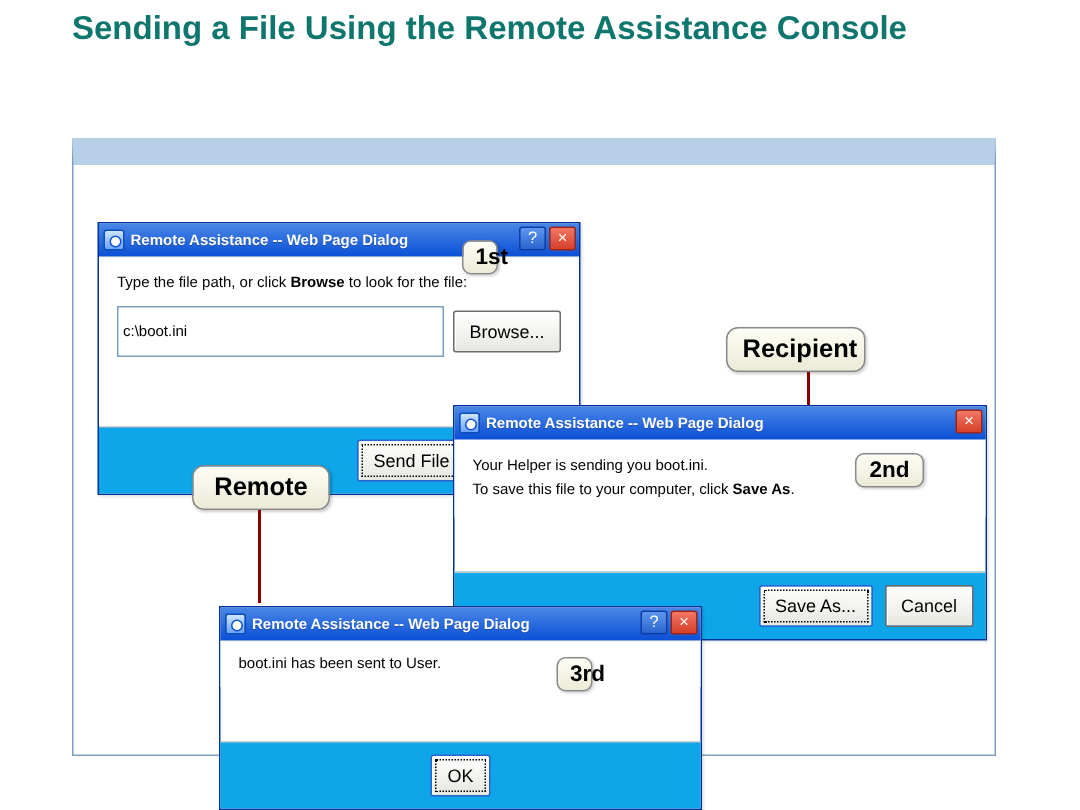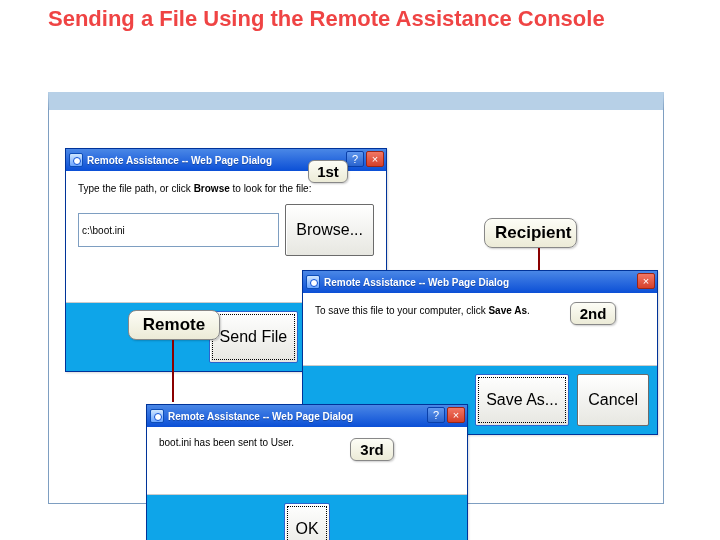--- a/index.html
+++ b/index.html
@@ -1,19 +1,19 @@
 <!DOCTYPE html>
 <html><head>
 <meta charset="utf-8">
 <style>
   * { box-sizing: border-box; font-family: Tahoma, Arial, sans-serif; }
   html, body { margin: 0; padding: 0; }
   body { width: 720px; height: 540px; background: #fff; position: relative; }
 
-  .slide-title { position: absolute; left: 48px; top: 6px; font-weight: bold; font-size: 22px; line-height: 1.15; color: #ef4444; }
+  .slide-title { position: absolute; left: 48px; top: 6px; font-weight: bold; font-size: 22px; line-height: 1.15; color: #0f766e; }
 
   .frame { position: absolute; left: 48px; top: 92px; width: 616px; height: 412px;
            border: 1px solid #7e9ec1; border-top: 18px solid #b7d0e7; background: #fff; }
 
   
   .dlg { position: absolute; border: 1px solid #003399; background: #fff;
          box-shadow: 1px 1px 2px rgba(0,0,0,.15); font-size: 10px; }
   .titlebar { height: 22px; background: linear-gradient(#4a87e6, #0b4fd6); color: #fff; display: flex;
               align-items: center; padding-left: 3px; position: relative; }
   .ico-ie { width: 14px; height: 14px; display: inline-block; background: linear-gradient(#cfe6ff,#6aa4ff);
@@ -23,21 +23,21 @@
   .tt { font-weight: bold; font-size: 10px; text-shadow: 0 1px 0 rgba(0,0,0,.25); white-space: nowrap; }
   .winbtns { position: absolute; right: 2px; top: 2px; display: flex; gap: 2px; }
   .winbtn { width: 18px; height: 16px; background: linear-gradient(#5f97ee,#2a64ce);
             border: 1px solid #0a3fa8; border-radius: 2px; display: flex; align-items: center;
             justify-content: center; color: #fff; font-size: 11px; line-height: 1; }
   .winbtn.close { background: linear-gradient(#f27764,#d6402a); border-color: #9b2516; }
   .body { background: #fff; padding: 10px 12px; color: #000; }
   .btnbar { border-top: 1px solid #ccc; padding: 8px; display: flex; justify-content: flex-end; gap: 8px; background: #0ea5e9; margin-top: 36px; }
   .btnbar.center { justify-content: center; }
   .xpbtn { border: 1px solid #6b6b6b; background: linear-gradient(#fff,#e7e7e1);
-           font-size: 16px; padding: 16px 10px; border-radius: 2px; box-shadow: inset 1px 1px 0 #fff; }
+           font-size: 12px; padding: 6px 10px; border-radius: 2px; box-shadow: inset 1px 1px 0 #fff; }
   .xpbtn.focus { outline: 1px dotted #000; outline-offset: -4px; border-color:#2a64ce; }
   .input { border: 1px solid #7e9ec1; height: 18px; font-size: 10px; padding: 16px 3px; background: #fff; }
 
   
   .label { position: absolute; background: linear-gradient(#fdfdf6,#ecebd7); border: 1px solid #888;
            border-radius: 8px; font-weight: bold; font-size: 17px; text-align: center;
            box-shadow: 1px 1px 2px rgba(0,0,0,.2); padding: 4px 10px; }
   .label.small { font-size: 15px; padding: 2px 8px; border-radius: 6px; }
 
   
@@ -46,25 +46,25 @@
   
   #dlg1 { left: 65px; top: 148px; width: 322px; }
   #dlg1 .body { padding-top: 12px; }
   #dlg1 .row { display: flex; align-items: center; gap: 6px; margin-top: 10px; }
 
   #dlg2 { left: 302px; top: 270px; width: 356px; }
   #dlg2 .body { line-height: 1.6; }
 
   #dlg3 { left: 146px; top: 404px; width: 322px; }
 
-  #lbl-1st { left: 308px; top: 160px; width: 40px; }
+  #lbl-1st { left: 308px; top: 160px; width: 24px; }
   #lbl-recipient { left: 484px; top: 218px; width: 93px; }
   #lbl-sender { left: 128px; top: 310px; width: 92px; }
   #lbl-2nd { left: 570px; top: 302px; width: 46px; }
-  #lbl-3rd { left: 350px; top: 438px; width: 44px; }
+  #lbl-3rd { left: 371px; top: 438px; width: 24px; }
 
   #line-recip { left: 538px; top: 248px; height: 22px; }
   #line-sender { left: 172px; top: 340px; height: 62px; }
 </style>
 </head>
 <body>
 
 <div class="slide-title">Sending a File Using the Remote Assistance Console</div>
 
 <div class="frame"></div>
@@ -95,20 +95,21 @@
 
 <div id="dlg2" class="dlg">
   <div class="titlebar">
     <span class="ico-ie"></span>
     <span class="tt">Remote Assistance -- Web Page Dialog</span>
     <div class="winbtns">
       <div class="winbtn close">×</div>
     </div>
   </div>
   <div class="body">
+    <div>Your Helper is sending you boot.ini.</div>
     <div>
       <span>To save this file to your computer, click </span><b>Save As</b><span>.</span>
     </div>
   </div>
   <div class="btnbar">
     <button class="xpbtn focus">Save As...</button>
     <button class="xpbtn">Cancel</button>
   </div>
 </div>
 

